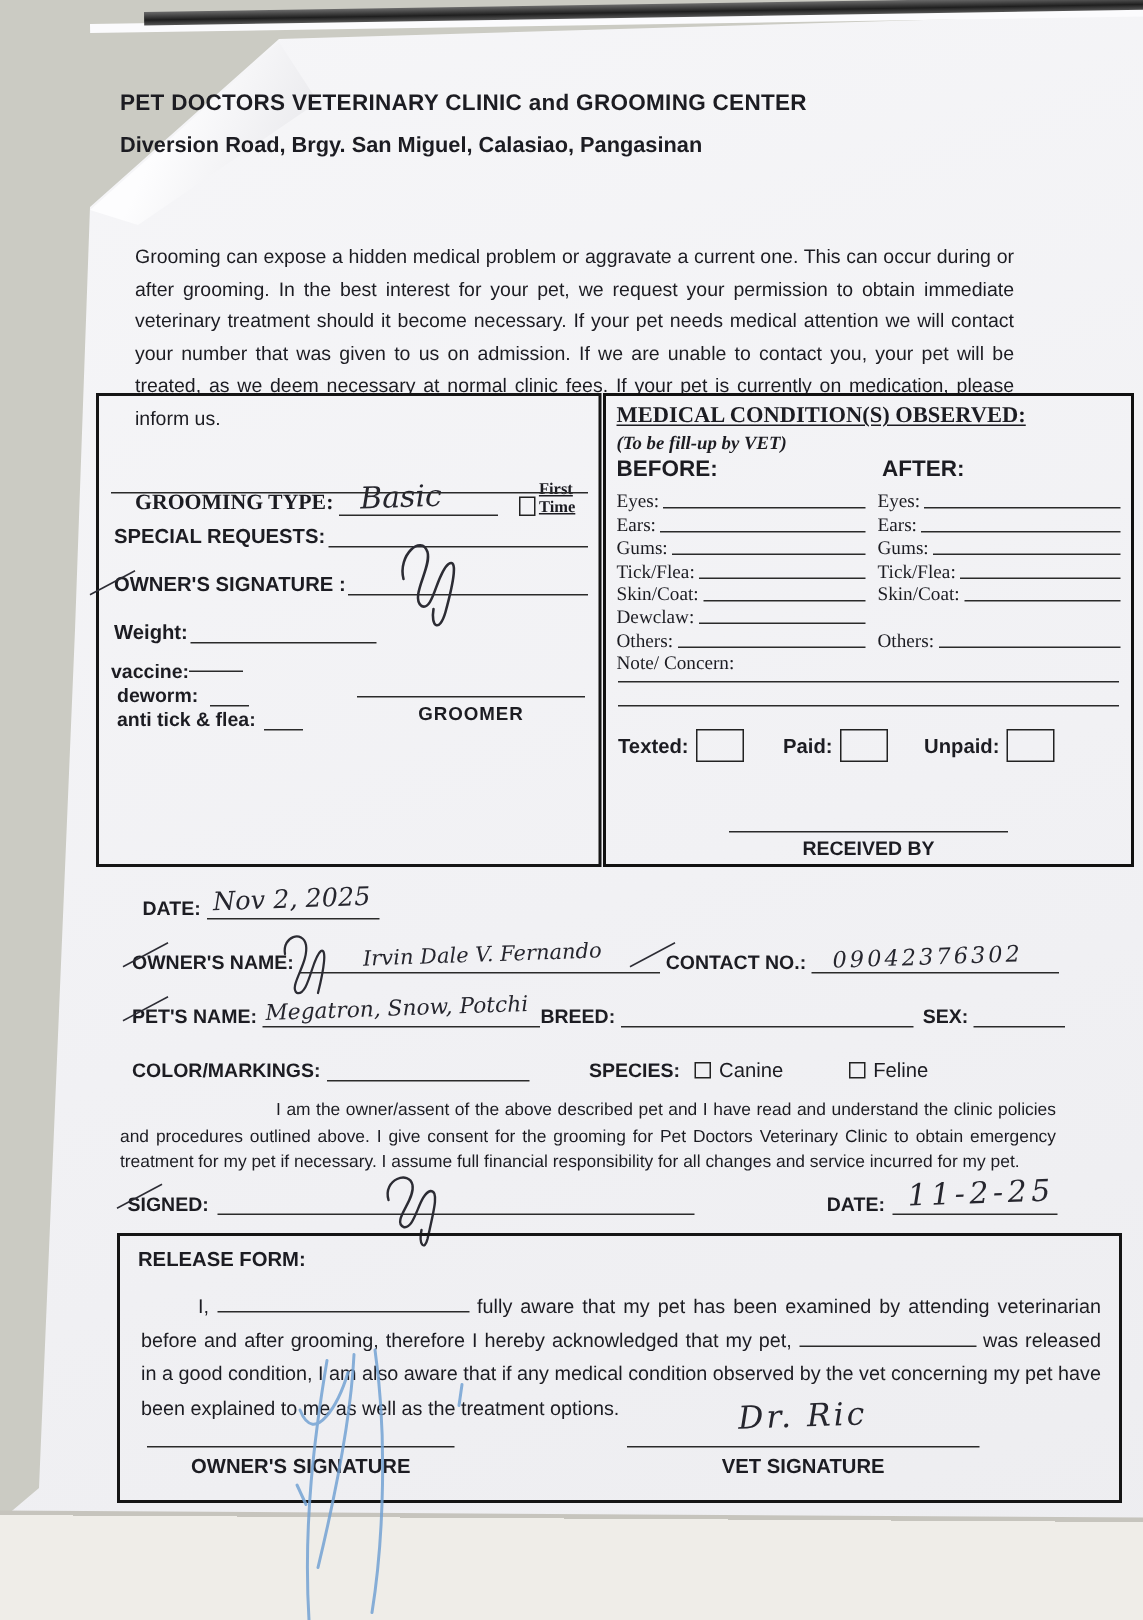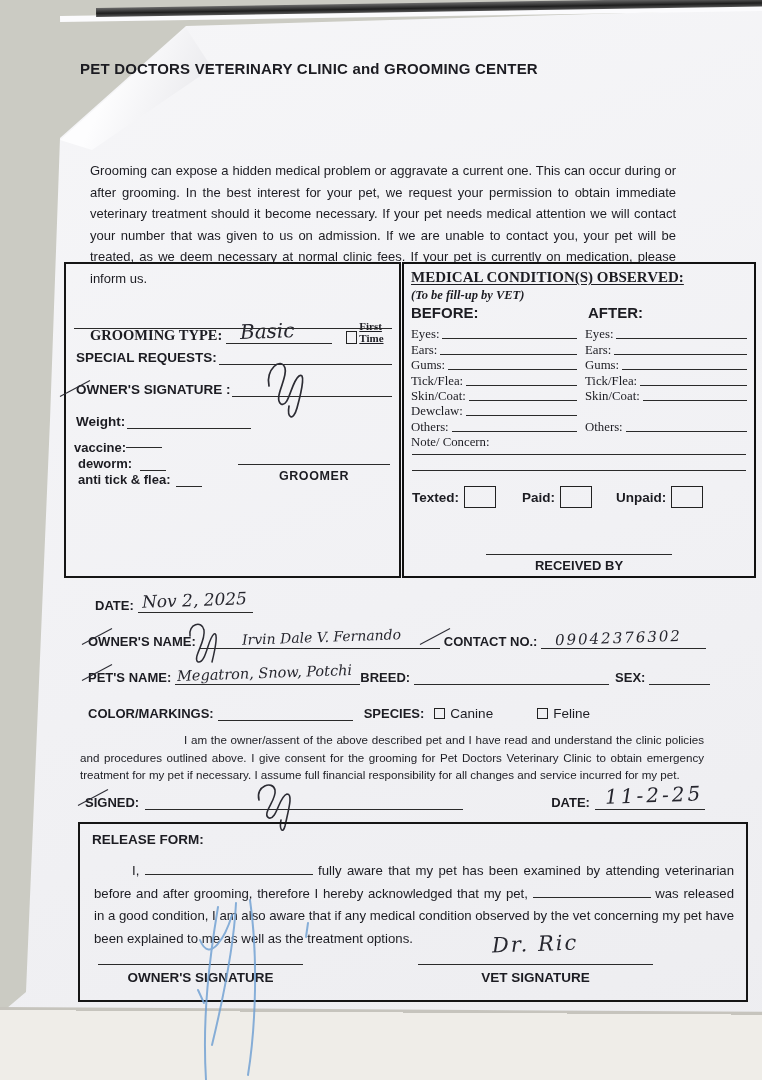--- a/index.html
+++ b/index.html
@@ -56,20 +56,21 @@
 
 <div id="page">
   <div id="paper"></div>
   <div id="fold"></div>
   <div id="scan-top-white"></div>
   <div id="scan-top-edge"></div>
   <div id="bottom-strip"></div>
 
   <div id="hdr">
     <div class="t1">PET DOCTORS VETERINARY CLINIC and GROOMING CENTER</div>
+    <div class="t2">Diversion Road, Brgy. San Miguel, Calasiao, Pangasinan</div>
   </div>
 
   <div id="intro">Grooming can expose a hidden medical problem or aggravate a current one. This can occur during or after grooming. In the best interest for your pet, we request your permission to obtain immediate veterinary treatment should it become necessary. If your pet needs medical attention we will contact your number that was given to us on admission. If we are unable to contact you, your pet will be treated, as we deem necessary at normal clinic fees. If your pet is currently on medication, please inform us.</div>
 
   <div id="gbox">
     <div class="abs" style="left:24px;top:32px;display:flex;align-items:flex-end;width:312px;margin-top:24px;">
       <span class="serifb" style="font-size:14.5px;white-space:nowrap;">GROOMING TYPE:</span>
       <span class="fline" style="width:122px;position:relative;margin-left:4px;">
         <span class="hw" style="position:absolute;left:14px;top:-24px;font-size:20px;">Basic</span>
       </span>
@@ -240,21 +241,21 @@
     <span class="flabel">BREED:</span>
     <span class="fline" style="width:195px;margin-left:4px;"></span>
     <span class="flabel" style="margin-left:6px;">SEX:</span>
     <span class="fline" style="flex:1;margin-left:4px;"></span>
   </div>
   <div class="slash" style="left:80px;top:672px;"></div>
 
   <div class="fieldrow" style="left:88px;top:706px;width:560px;">
     <span class="flabel">COLOR/MARKINGS:</span>
     <span class="fline" style="width:135px;margin-left:4px;"></span>
-    <span class="flabel" style="margin-left:11px;">SPECIES:</span>
+    <span class="flabel" style="margin-left:40px;">SPECIES:</span>
     <span class="cbox" style="width:9px;height:9px;margin-left:10px;margin-bottom:2px;border-width:1.2px;"></span>
     <span style="font-size:13.5px;margin-left:5px;">Canine</span>
     <span class="cbox" style="width:9px;height:9px;margin-left:44px;margin-bottom:2px;border-width:1.2px;"></span>
     <span style="font-size:13.5px;margin-left:5px;">Feline</span>
   </div>
 
   <div id="consent">I am the owner/assent of the above described pet and I have read and understand the clinic policies and procedures outlined above. I give consent for the grooming for Pet Doctors Veterinary Clinic to obtain emergency treatment for my pet if necessary. I assume full financial responsibility for all changes and service incurred for my pet.</div>
 
   <div class="fieldrow" style="left:85px;top:795px;width:620px;">
     <span class="flabel">SIGNED:</span>

